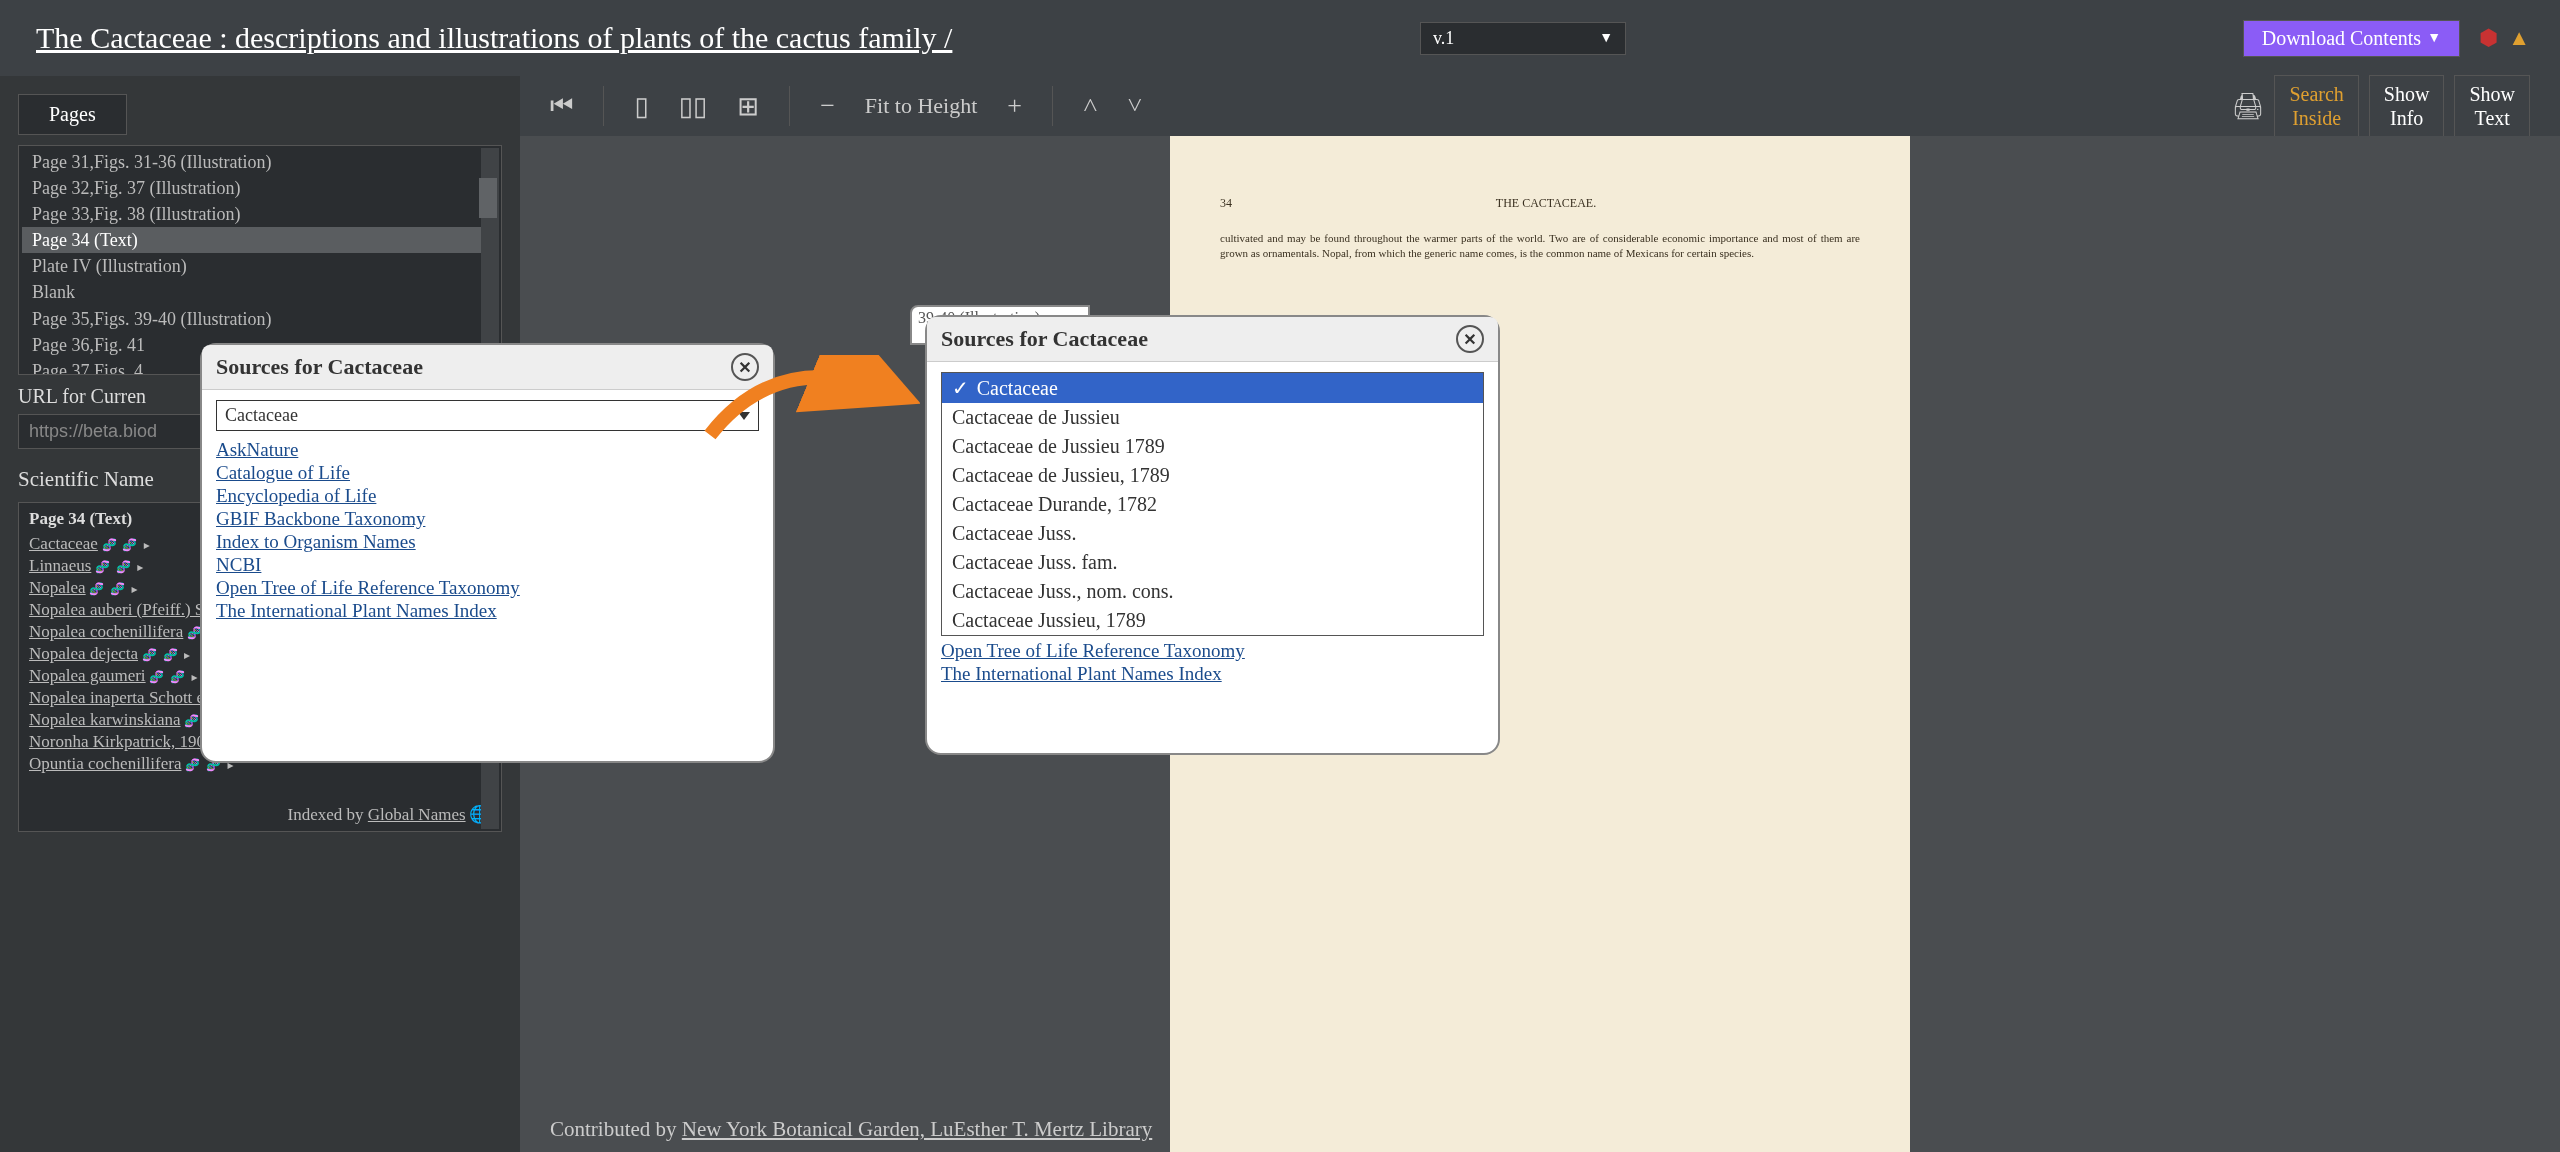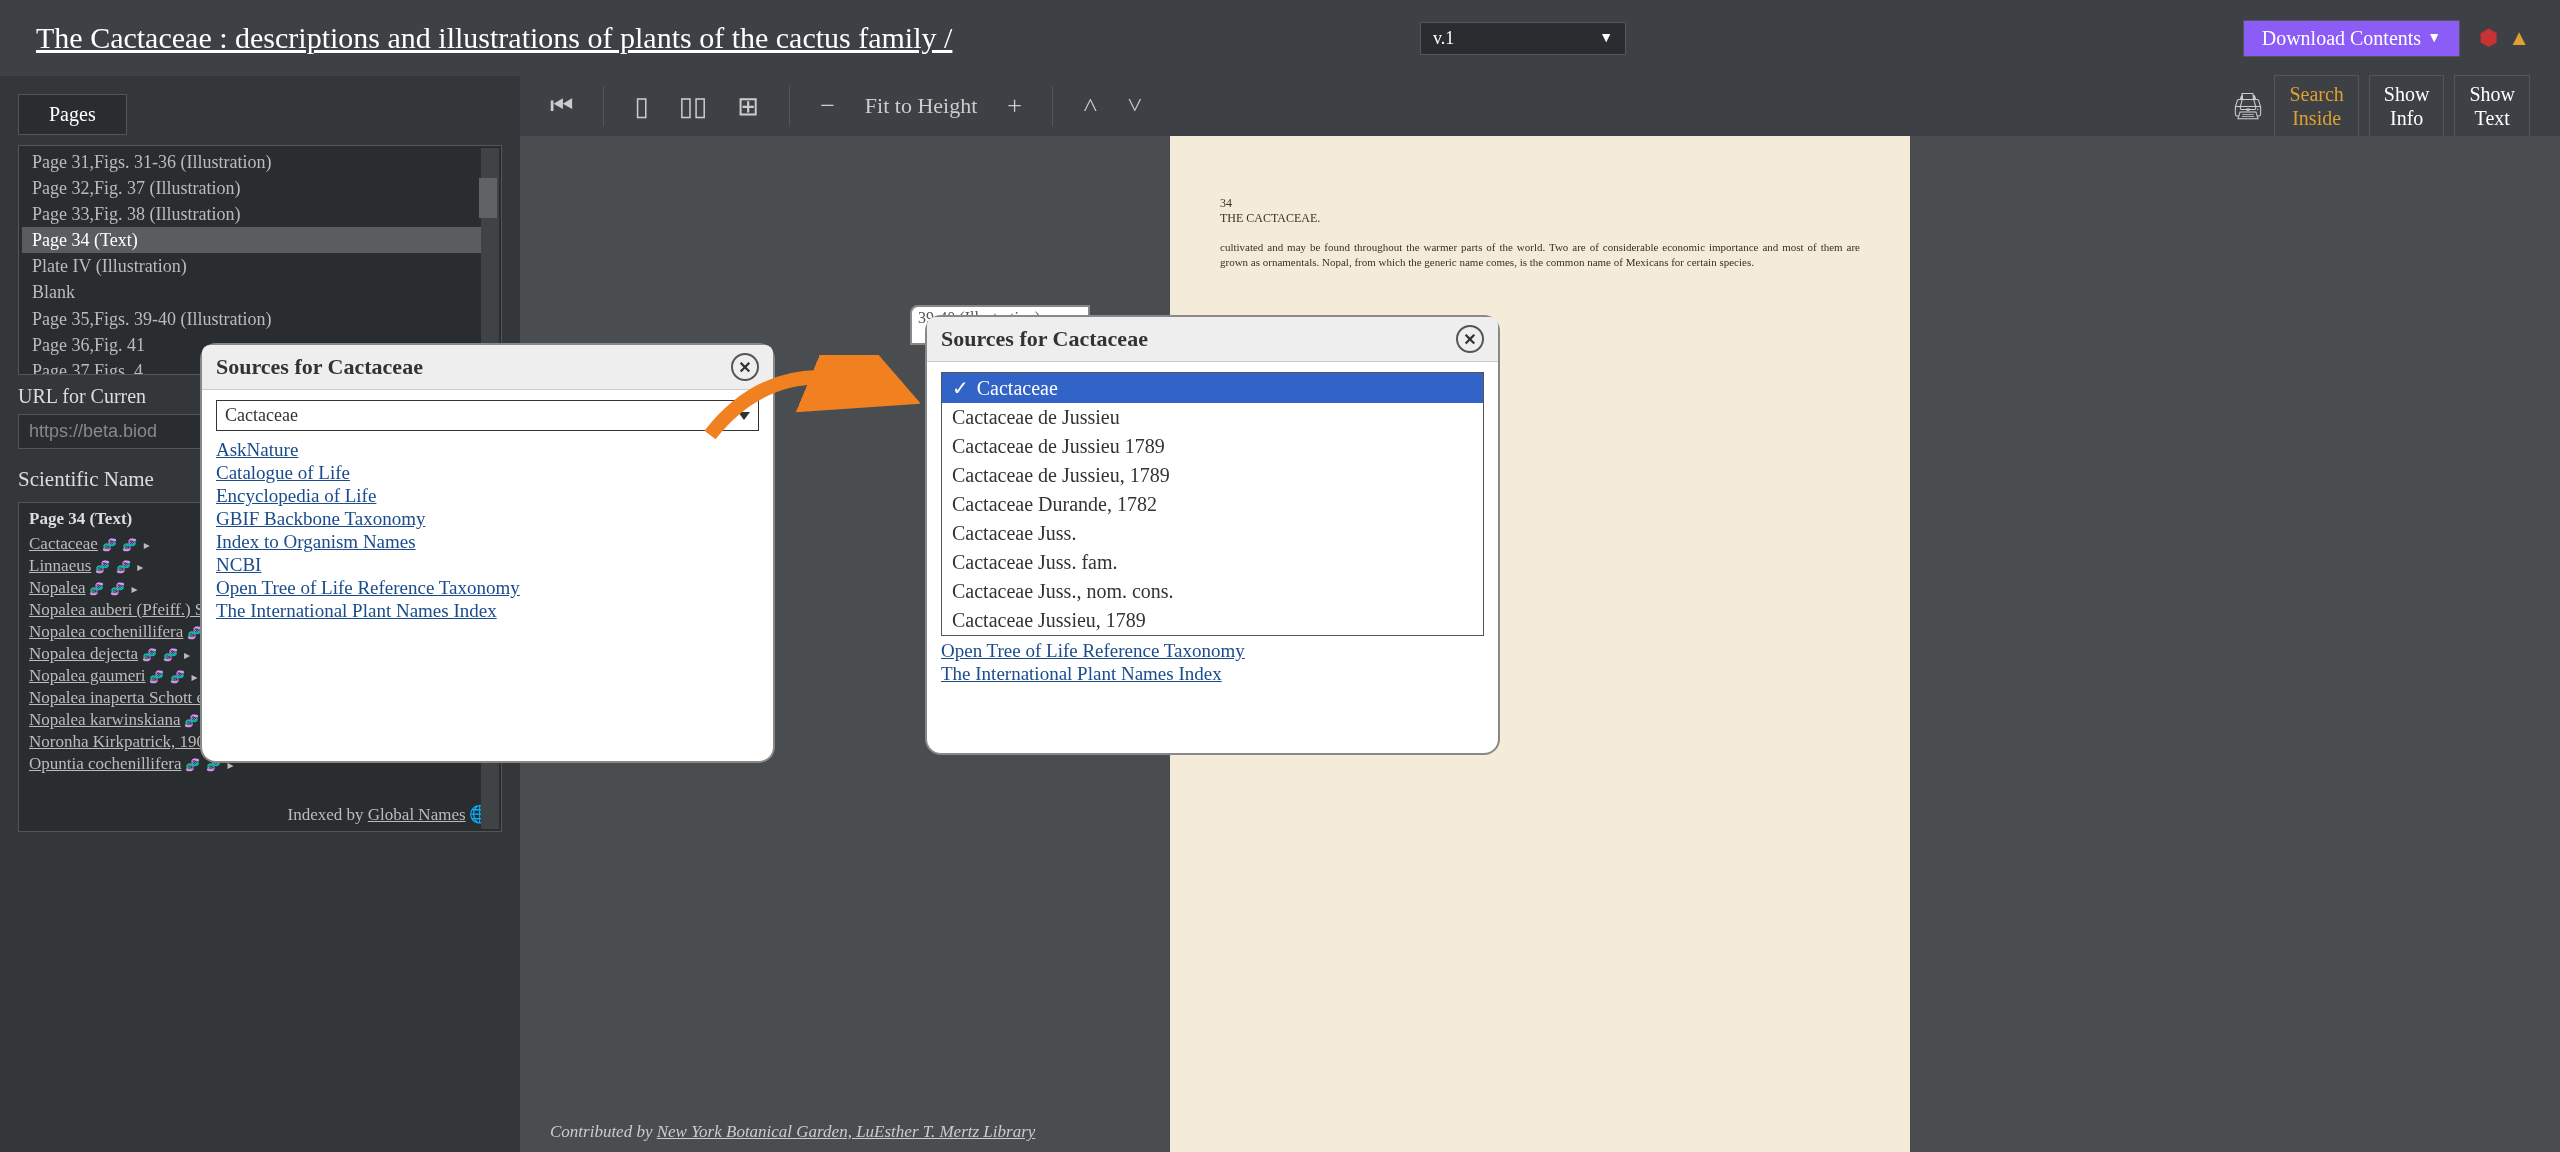--- a/index.html
+++ b/index.html
@@ -34,23 +34,23 @@
 .main { flex: 1; position: relative; background: #3d4145; }
 .toolbar { height: 60px; display: flex; align-items: center; gap: 30px; padding: 0 30px; }
 .tb-sep { width: 1px; height: 40px; background: #555; }
 .tb-ico { font-size: 26px; color: #ccc; cursor: pointer; }
 .fit-txt { font-size: 22px; color: #ccc; }
 .tb-right { margin-left: auto; display: flex; gap: 10px; align-items: center; }
 .tb-btn { border: 1px solid #555; padding: 6px 14px; font-size: 20px; text-align: center; line-height: 1.2; cursor: pointer; }
 .tb-btn.search { color: #e0a030; }
 .viewer { position: absolute; top: 60px; left: 0; right: 0; bottom: 0; display: flex; justify-content: center; background: #4a4d50; }
 .page-img { width: 740px; height: 100%; background: #f4ecd8; position: relative; padding: 60px 50px 30px; color: #3a3020; font-size: 11px; font-family: Georgia, serif; }
-.page-hdr { display: flex; justify-content: space-between; font-size: 12px; margin-bottom: 14px; flex-direction: column; }
+.page-hdr { display: flex; justify-content: space-between; font-size: 12px; margin-bottom: 20px; }
 .page-body { line-height: 1.35; text-align: justify; column-count: 1; }
-.contrib { position: absolute; bottom: 10px; left: 30px; font-size: 17px; color: #ccc; font-style: italic; }
+.contrib { position: absolute; bottom: 10px; left: 30px; font-size: 21px; color: #ccc; }
 .contrib a { color: #ccc; text-decoration: underline; }
 .modal { position: absolute; background: #fff; border: 2px solid #888; border-radius: 16px; color: #333; font-family: Verdana, sans-serif; }
 .modal1 { left: 200px; top: 343px; width: 575px; height: 420px; }
 .modal2 { left: 925px; top: 315px; width: 575px; height: 440px; z-index: 10; }
 .m-head { background: #eee; padding: 8px 14px; font-size: 22px; font-weight: bold; border-bottom: 1px solid #ccc; border-radius: 8px 8px 0 0; display: flex; justify-content: space-between; align-items: center; font-family: Georgia, serif; }
 .m-close { width: 28px; height: 28px; border: 2px solid #555; border-radius: 50%; display: flex; align-items: center; justify-content: center; font-size: 16px; cursor: pointer; }
 .m-body { padding: 10px 14px; }
 .m-sel { width: 100%; border: 1px solid #333; padding: 4px 8px; font-size: 18px; background: #fff; position: relative; }
 .m-sel::after { content: ""; position: absolute; right: 8px; top: 50%; transform: translateY(-50%); border-left: 6px solid transparent; border-right: 6px solid transparent; border-top: 8px solid #333; }
 .m-links { display: flex; flex-direction: column; gap: 1px; margin-top: 8px; font-size: 19px; }

